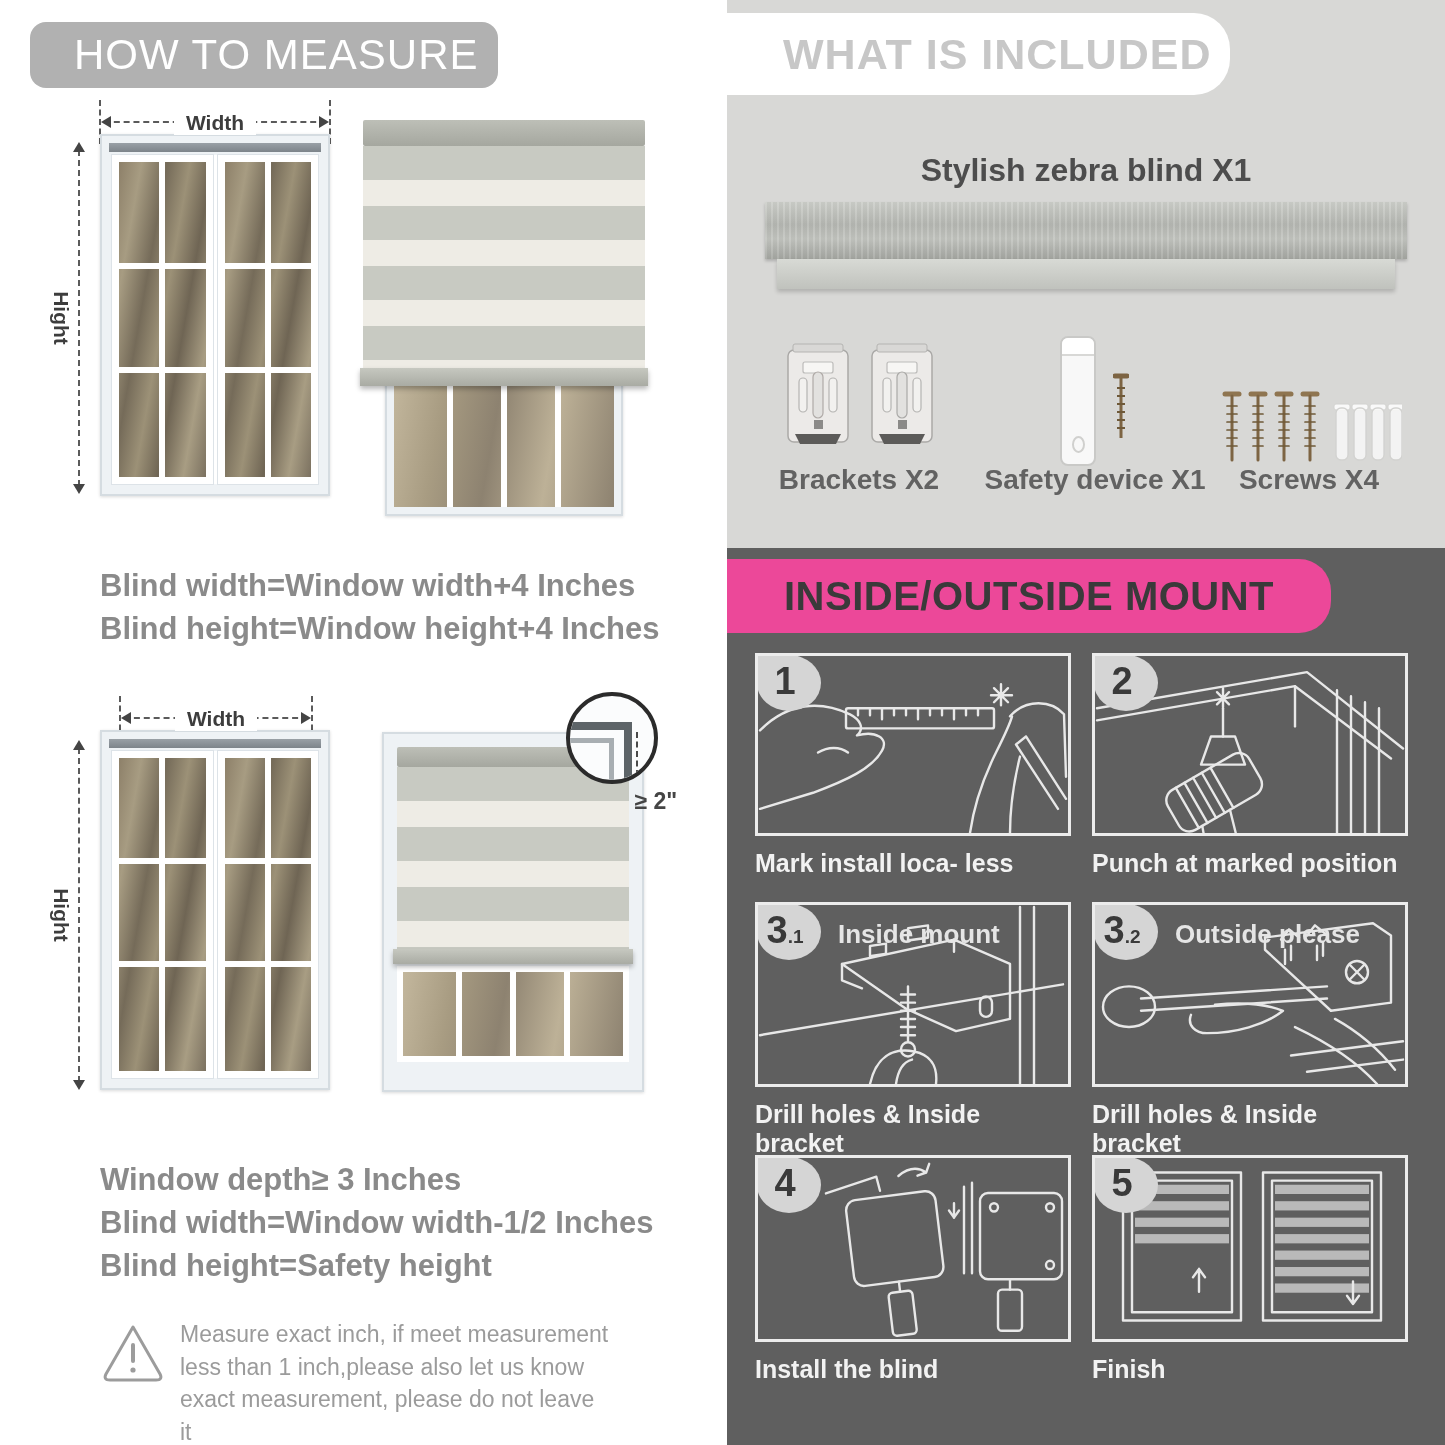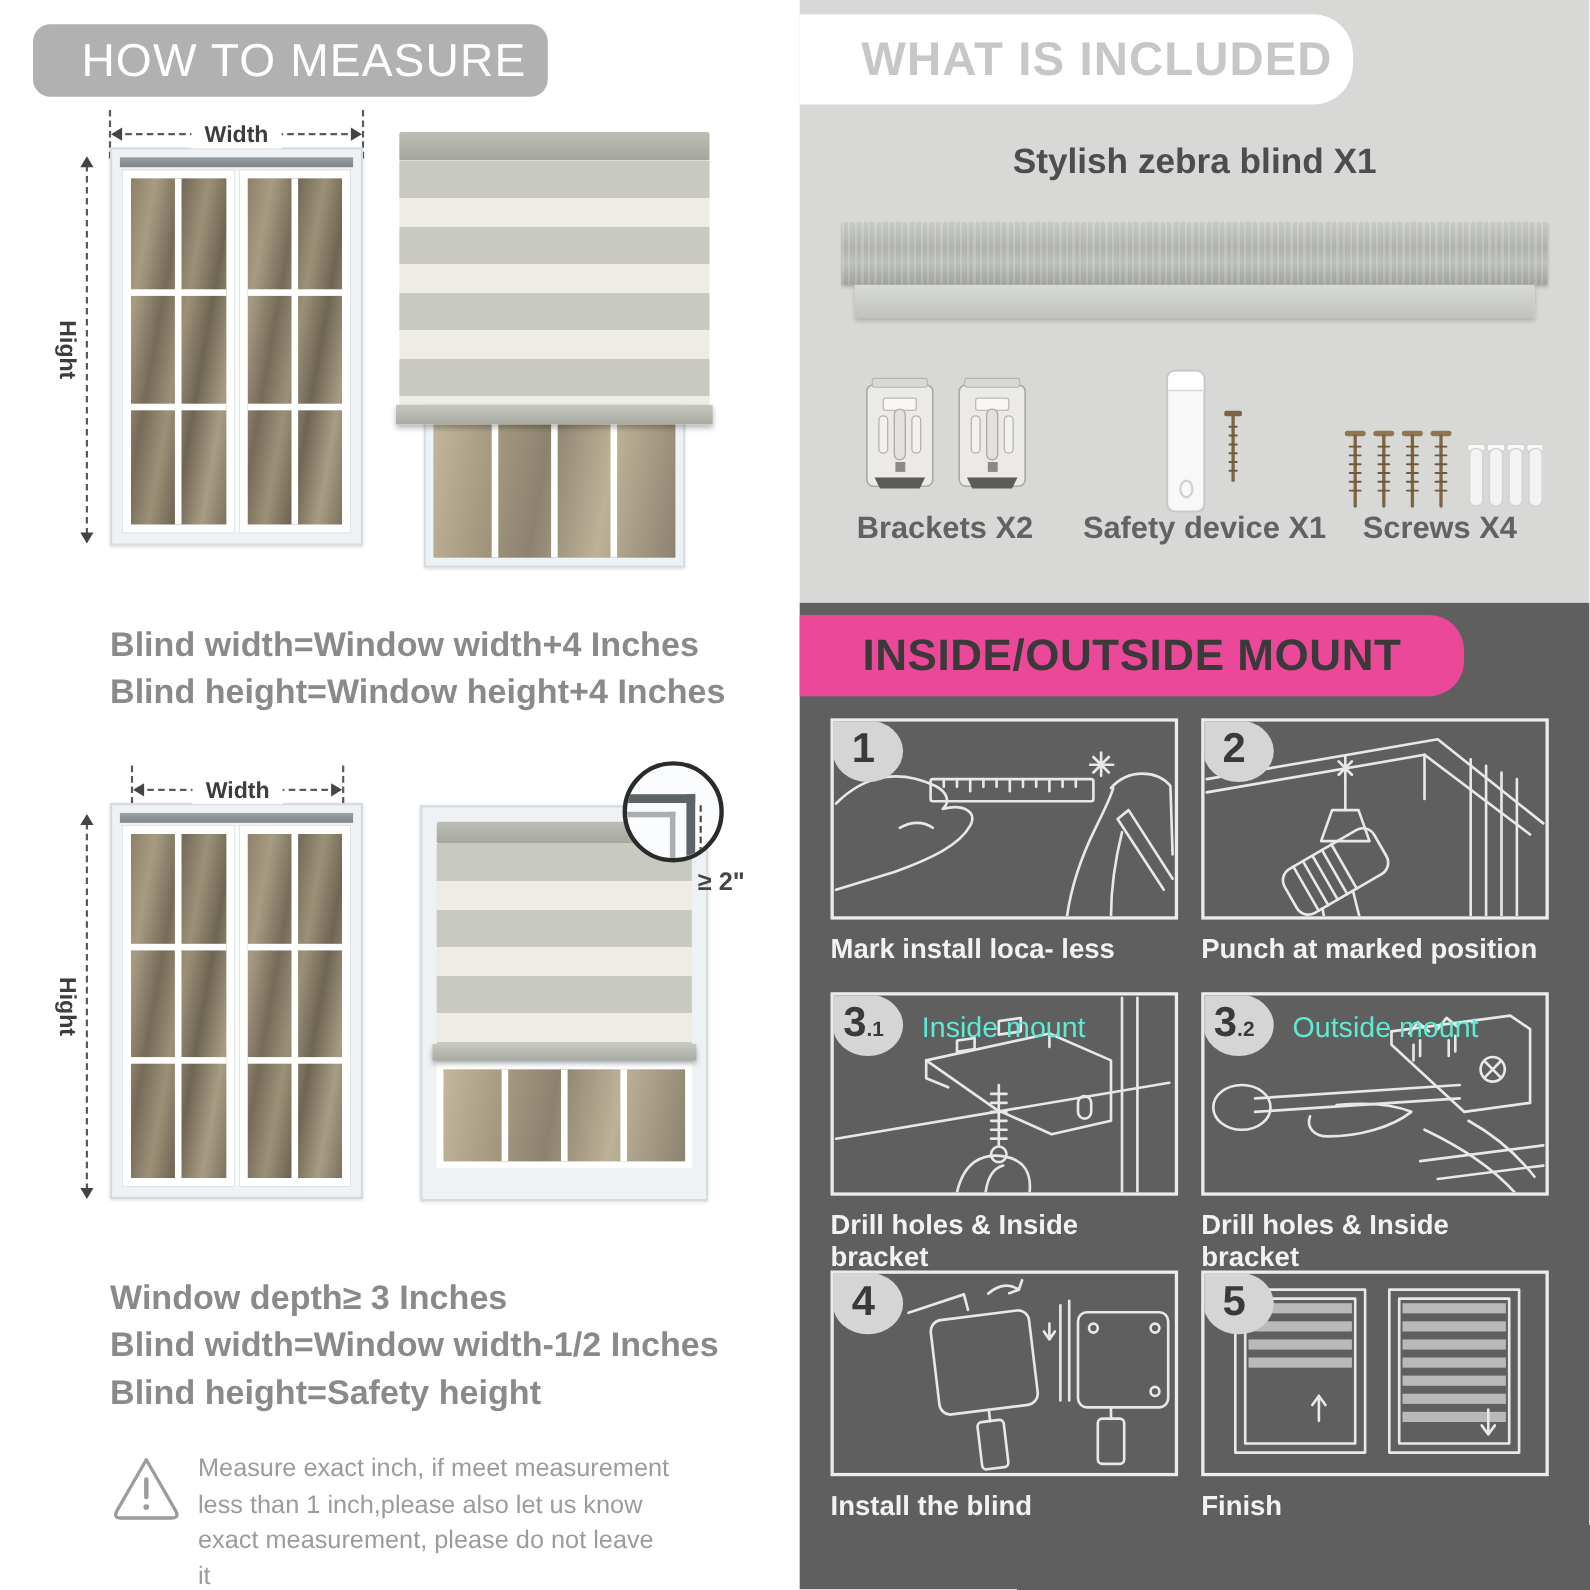--- a/index.html
+++ b/index.html
@@ -63,21 +63,21 @@
   .mag-dash { position:absolute; left:66px; top:36px; height:44px; border-left:2px dashed #4a4a4a; }
   .depth-label { font-size:23px; font-weight:700; color:#454545; text-align:center; }
 
   .warn-text { font-size:23px; color:#9b9b9b; line-height:1.42; width:430px; }
 
   
   .included-panel { left:727px; top:0; width:718px; height:548px; background:#d8d8d6; }
   .wii-header { position:absolute; left:0; top:13px; width:503px; height:82px; background:#fff;
     border-radius:0 36px 36px 0; color:#c7c7c7; font-size:43px; font-weight:800;
     line-height:82px; padding-left:56px; letter-spacing:1px; }
-  .blind-title { position:absolute; top:128px; left:0; width:100%; text-align:center;
+  .blind-title { position:absolute; top:152px; left:0; width:100%; text-align:center;
     font-size:32px; font-weight:700; color:#4d4d4d; }
   .headrail { position:absolute; left:38px; top:202px; width:642px; height:57px;
     background:linear-gradient(180deg,#cdcfca 0%,#b6b8b3 40%,#c3c5c0 65%,#a5a7a2 100%);
     box-shadow:0 2px 3px rgba(0,0,0,.2); }
   .headrail:after { content:""; position:absolute; inset:0;
     background:repeating-linear-gradient(90deg,rgba(255,255,255,.10) 0 2px,rgba(0,0,0,.03) 2px 6px); }
   .valance { position:absolute; left:50px; top:259px; width:618px; height:30px;
     background:linear-gradient(180deg,#d8dad5,#c0c2bd); box-shadow:0 3px 4px rgba(0,0,0,.18); }
   .item-label { position:absolute; top:464px; font-size:28px; font-weight:700; color:#626262; text-align:center; }
   .sdev { position:absolute; left:333px; top:336px; width:36px; height:130px;
@@ -91,21 +91,21 @@
     border-radius:0 32px 32px 0; color:#3a3a3a; font-size:40px; font-weight:800;
     line-height:74px; padding-left:57px; letter-spacing:.5px; }
   .step { position:absolute; width:316px; }
   .frame { position:relative; border:3px solid #ececec; overflow:hidden; background:transparent; }
   .fr1 { height:183px; } .fr2 { height:185px; } .fr3 { height:187px; }
   .badge { position:absolute; left:-1px; top:-1px; width:64px; height:56px; background:#d5d5d5;
     border-radius:0 50% 50% 50%; color:#3a3a3a; display:flex; align-items:center;
     justify-content:center; z-index:2; padding-right:8px; padding-bottom:4px; }
   .badge .num { font-size:38px; font-weight:800; line-height:1; }
   .badge .sub { font-size:19px; font-weight:800; margin-top:14px; }
-  .step-label { position:absolute; left:80px; top:14px; color:#5eead4; font-size:26px; font-weight:400; z-index:2;text-align:center; }
+  .step-label { position:absolute; left:80px; top:14px; color:#e5e5e5; font-size:26px; font-weight:700; z-index:2;text-align:center; }
   .caption { margin-top:13px; color:#f2f2f2; font-size:25px; font-weight:700; }
   svg.art { position:absolute; inset:0; width:100%; height:100%; }
   .ln { stroke:#e8e8e8; stroke-width:2.4; fill:none; stroke-linecap:round; stroke-linejoin:round; }
   .fillg { fill:#c9c9c9; opacity:.85; stroke:none; }
 </style>
 </head>
 <body>
 
 <div class="canvas">
 
@@ -397,21 +397,21 @@
           <ellipse class="ln" cx="34" cy="100" rx="26" ry="20"></ellipse>
           <path class="ln" d="M120,98 C140,96 168,96 188,104 C170,118 140,126 112,126 C100,126 92,118 96,108"></path>
           <path class="ln" d="M188,430"></path>
           <path class="ln" d="M200,120 C230,134 260,152 282,176 M240,112 C262,124 284,142 300,162"></path>
           <path class="ln" d="M196,148 L308,134 M212,164 L308,152"></path>
         </svg>
         <div class="badge">
             <span class="num">3</span>
             <span class="sub">.2</span>
           </div>
-        <div class="step-label">Outside mount</div>
+        <div class="step-label">Outside please</div>
       </div>
       <div class="caption">Drill holes &amp;  Inside bracket</div>
     </div>
 
     <div class="step" style="left:28px;top:607px;">
       <div class="frame fr3">
         <svg class="art" viewBox="0 0 310 176" preserveAspectRatio="none">
           <g transform="rotate(-7 140 80)">
             <path class="ln" d="M74,26 L126,16 L128,30"></path>
             <rect class="ln" x="92" y="36" width="90" height="84" rx="10"></rect>

